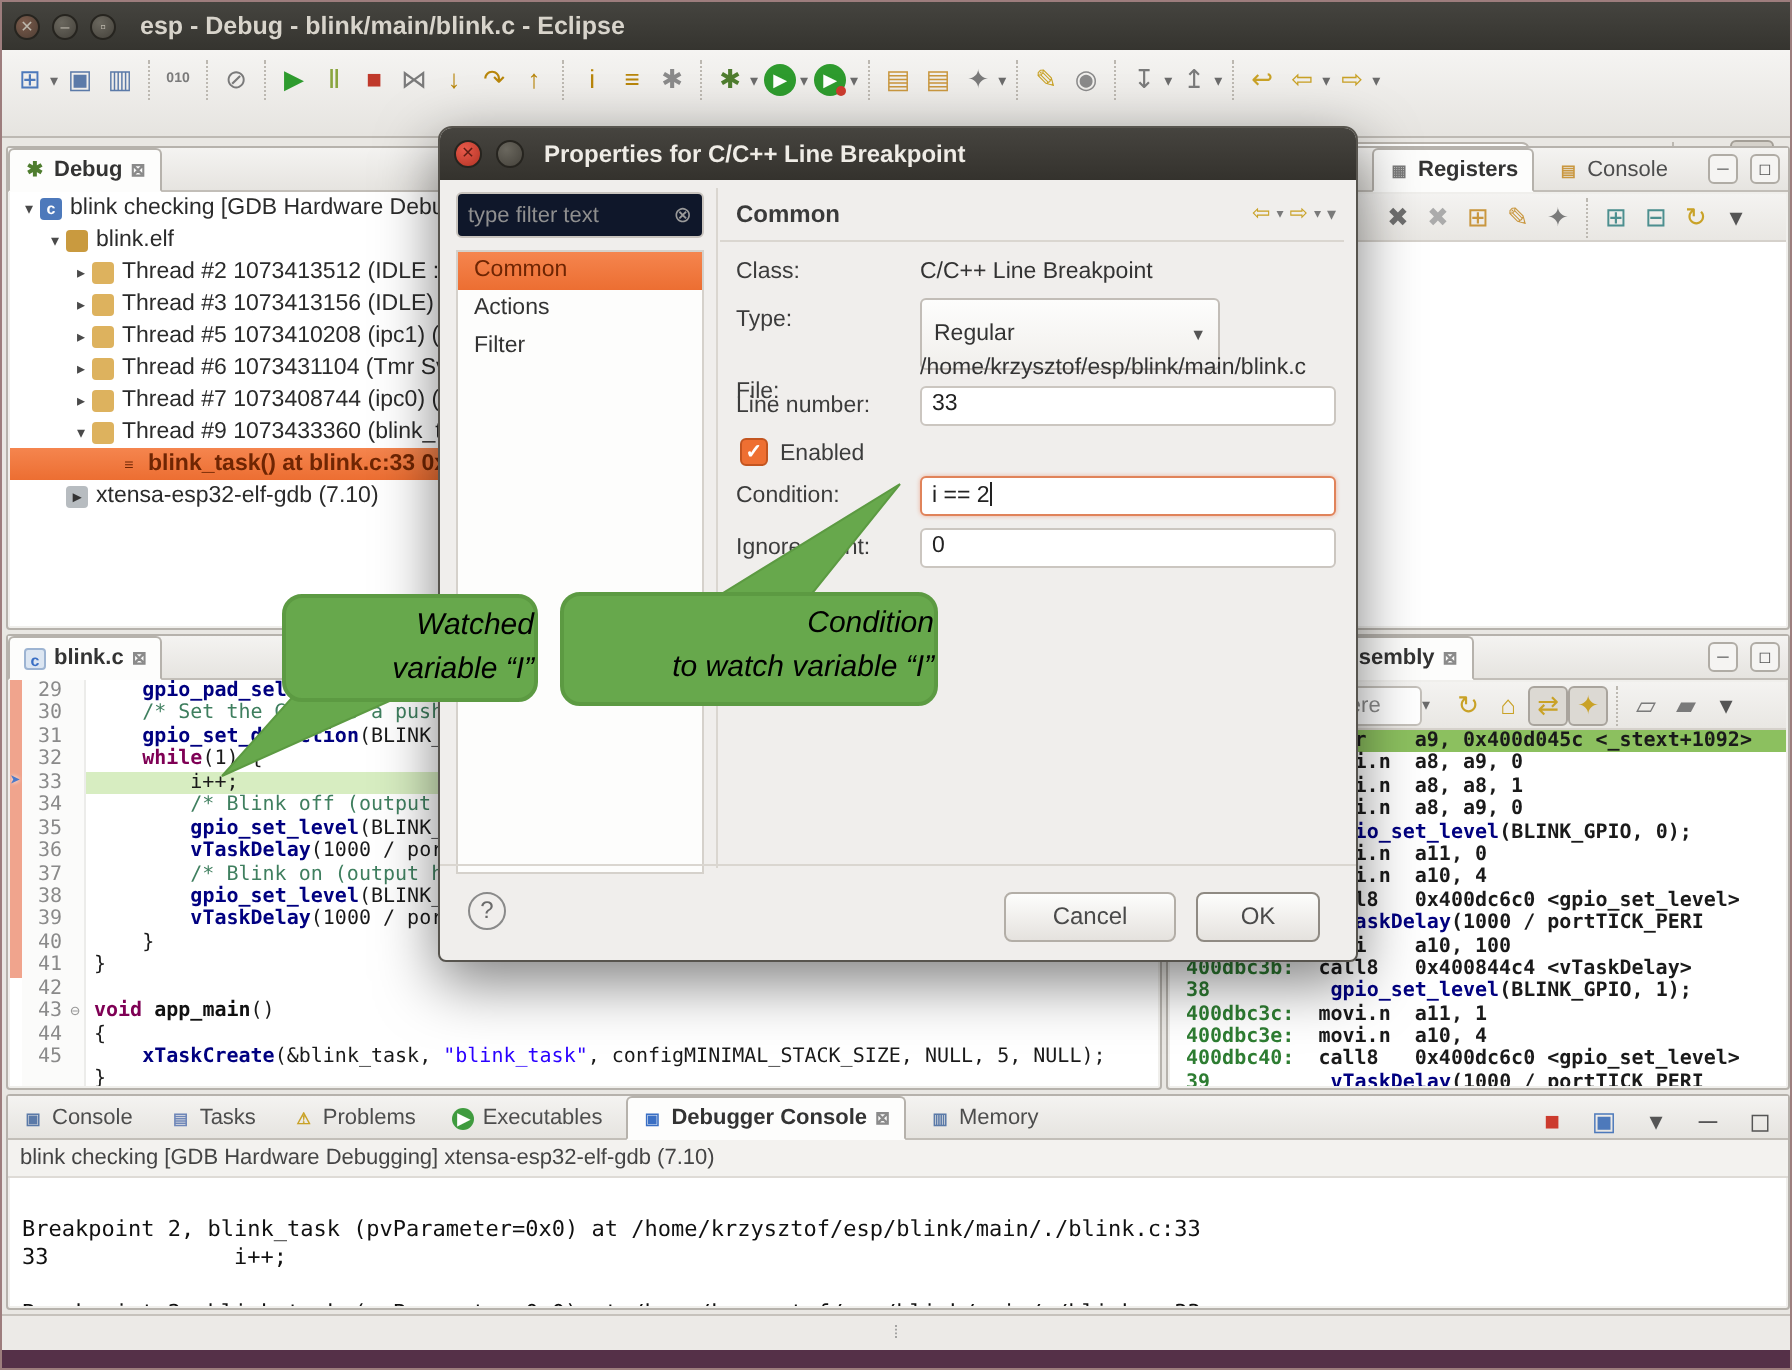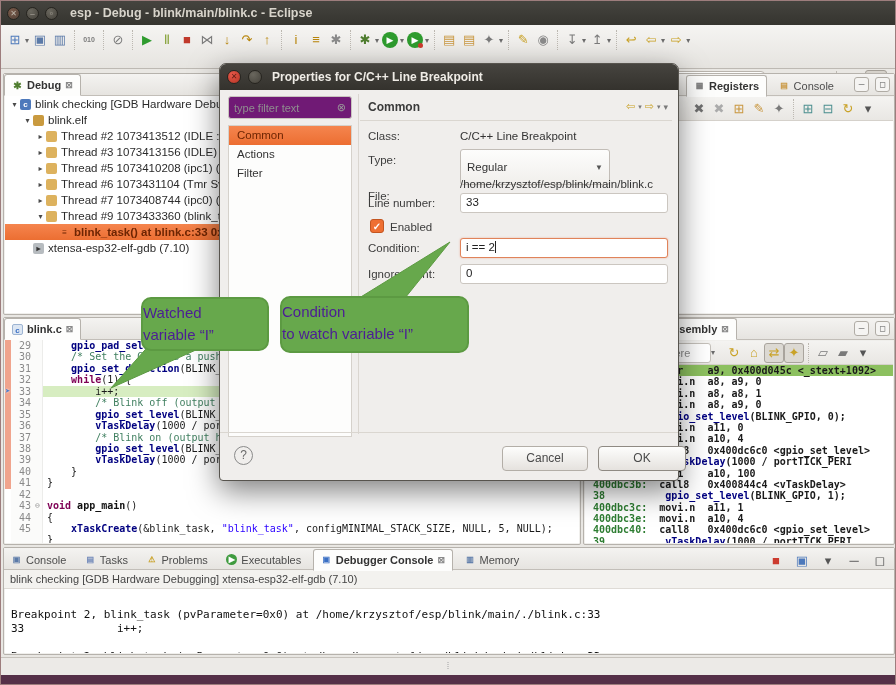--- a/index.html
+++ b/index.html
@@ -80,21 +80,21 @@
   
   .dialog{position:absolute;left:218px;top:62px;width:460px;height:418px;background:#f0eeec;
           border:1px solid #57544e;border-radius:7px 7px 4px 4px;box-shadow:0 10px 30px rgba(0,0,0,.5);z-index:10;}
   .dtitle{position:absolute;left:0;top:0;width:100%;height:26px;border-radius:6px 6px 0 0;
           background:linear-gradient(#46443f,#34322d);display:flex;align-items:center;}
   .dtitle .t{color:#efece6;font-size:12px;font-weight:bold;margin-left:10px;}
   .dwbtn{width:14px;height:14px;border-radius:50%;margin-left:7px;border:1px solid #26241f;
          font-size:8px;line-height:12px;text-align:center;color:#5e1d14;}
   .dwbtn.close{background:radial-gradient(circle at 35% 30%,#e8594a,#b33425);}
   .dwbtn.other{background:radial-gradient(circle at 35% 30%,#6a675e,#45423b);}
-  .dfilter{position:absolute;left:8px;top:32px;width:124px;height:23px;background:#701a75;border:1px solid #c9c4be;
+  .dfilter{position:absolute;left:8px;top:32px;width:124px;height:23px;background:#0f172a;border:1px solid #c9c4be;
            border-radius:3px;display:flex;align-items:center;font-size:11px;color:#8f8f8f;padding:0 5px;}
   .dlist{position:absolute;left:8px;top:61px;width:124px;height:312px;background:#fdfdfc;border:1px solid #d5d1cb;}
   .dnav{height:19px;line-height:19px;padding-left:8px;font-size:11.5px;color:#333;}
   .dnav.sel{background:linear-gradient(#f5854e,#ec6e32);color:#6e2503;}
   .dvsep{position:absolute;left:138px;top:30px;bottom:46px;width:1px;background:#dad6d0;}
   .dhead{position:absolute;left:148px;top:36px;font-size:12px;font-weight:bold;color:#3a3a3a;}
   .dnavarrows{position:absolute;right:10px;top:36px;font-size:11px;color:#c9a227;display:flex;align-items:center;gap:3px;}
   .dnavarrows .dd{font-size:7px;color:#7a7a7a;}
   .dhsep{position:absolute;left:140px;right:6px;top:56px;height:1px;background:#dad6d0;}
   .frow{position:absolute;font-size:11.5px;color:#3c3c3c;}
@@ -108,21 +108,21 @@
   .ddarr{font-size:8px;color:#555;margin-left:14px;}
   .cbx{position:absolute;width:14px;height:14px;background:#ee6f32;border:1px solid #c35520;border-radius:3px;
        color:#fff;font-size:10px;line-height:13px;text-align:center;font-weight:bold;}
   .dbsep{position:absolute;left:0;right:0;top:368px;height:1px;background:#dad6d0;}
   .dbtn{position:absolute;height:25px;background:linear-gradient(#fdfdfc,#e5e2de);border:1px solid #b3aea7;
         border-radius:4px;font-size:12px;color:#4a4a4a;text-align:center;line-height:23px;}
   .helpc{position:absolute;left:14px;top:382px;width:19px;height:19px;border:1.5px solid #8a8a8a;border-radius:50%;
          color:#6a6a6a;font-size:12px;line-height:17px;text-align:center;}
   
   .callout{position:absolute;z-index:21;background:#67a84c;border:2px solid #5c9a42;border-radius:10px;
-           color:#4c1d95;text-align:left;font-size:15px;line-height:1.45;padding-top:3px;}
+           color:#000000;text-align:right;font-size:15px;line-height:1.45;padding-top:3px;font-style:italic;}
   .tails{position:absolute;left:0;top:0;z-index:20;pointer-events:none;}
   
   .statusstrip{position:absolute;left:0;right:0;top:656px;height:18px;background:#eceae7;border-top:1px solid #c6c2bc;
                text-align:center;color:#9a9a9a;font-size:9px;line-height:16px;}
   .bottomband{position:absolute;left:0;right:0;top:674px;height:11px;background:#553048;}
 </style>
 </head>
 <body>
 
 <div class="window">
@@ -464,21 +464,21 @@
     </div>
 
     <div class="frow" style="left:148px;top:204px;">Ignore count:</div>
     <div class="finput" style="left:240px;top:200px;width:208px;">
       <span>0</span>
     </div>
 
     <div class="dbsep"></div>
     <div class="helpc">?</div>
     <div class="dbtn" style="left:282px;top:382px;width:86px;">Cancel</div>
-    <div class="dbtn" style="left:378px;top:382px;width:88px;border-color:#8f8a83;">OK</div>
+    <div class="dbtn" style="left:378px;top:382px;width:62px;border-color:#8f8a83;">OK</div>
   </div>
 
   <svg class="tails" width="896" height="685">
     <polygon points="152,340 206,344 110,387" fill="#67a84c" stroke="#5c9a42" stroke-width="1"></polygon>
     <polygon points="350,302 400,302 449,241" fill="#67a84c" stroke="#5c9a42" stroke-width="1"></polygon>
   </svg>
 
   <div class="callout" style="left:140px;top:296px;width:128px;height:54px;">
     <div>Watched</div>
     <div>variable “I”</div>

